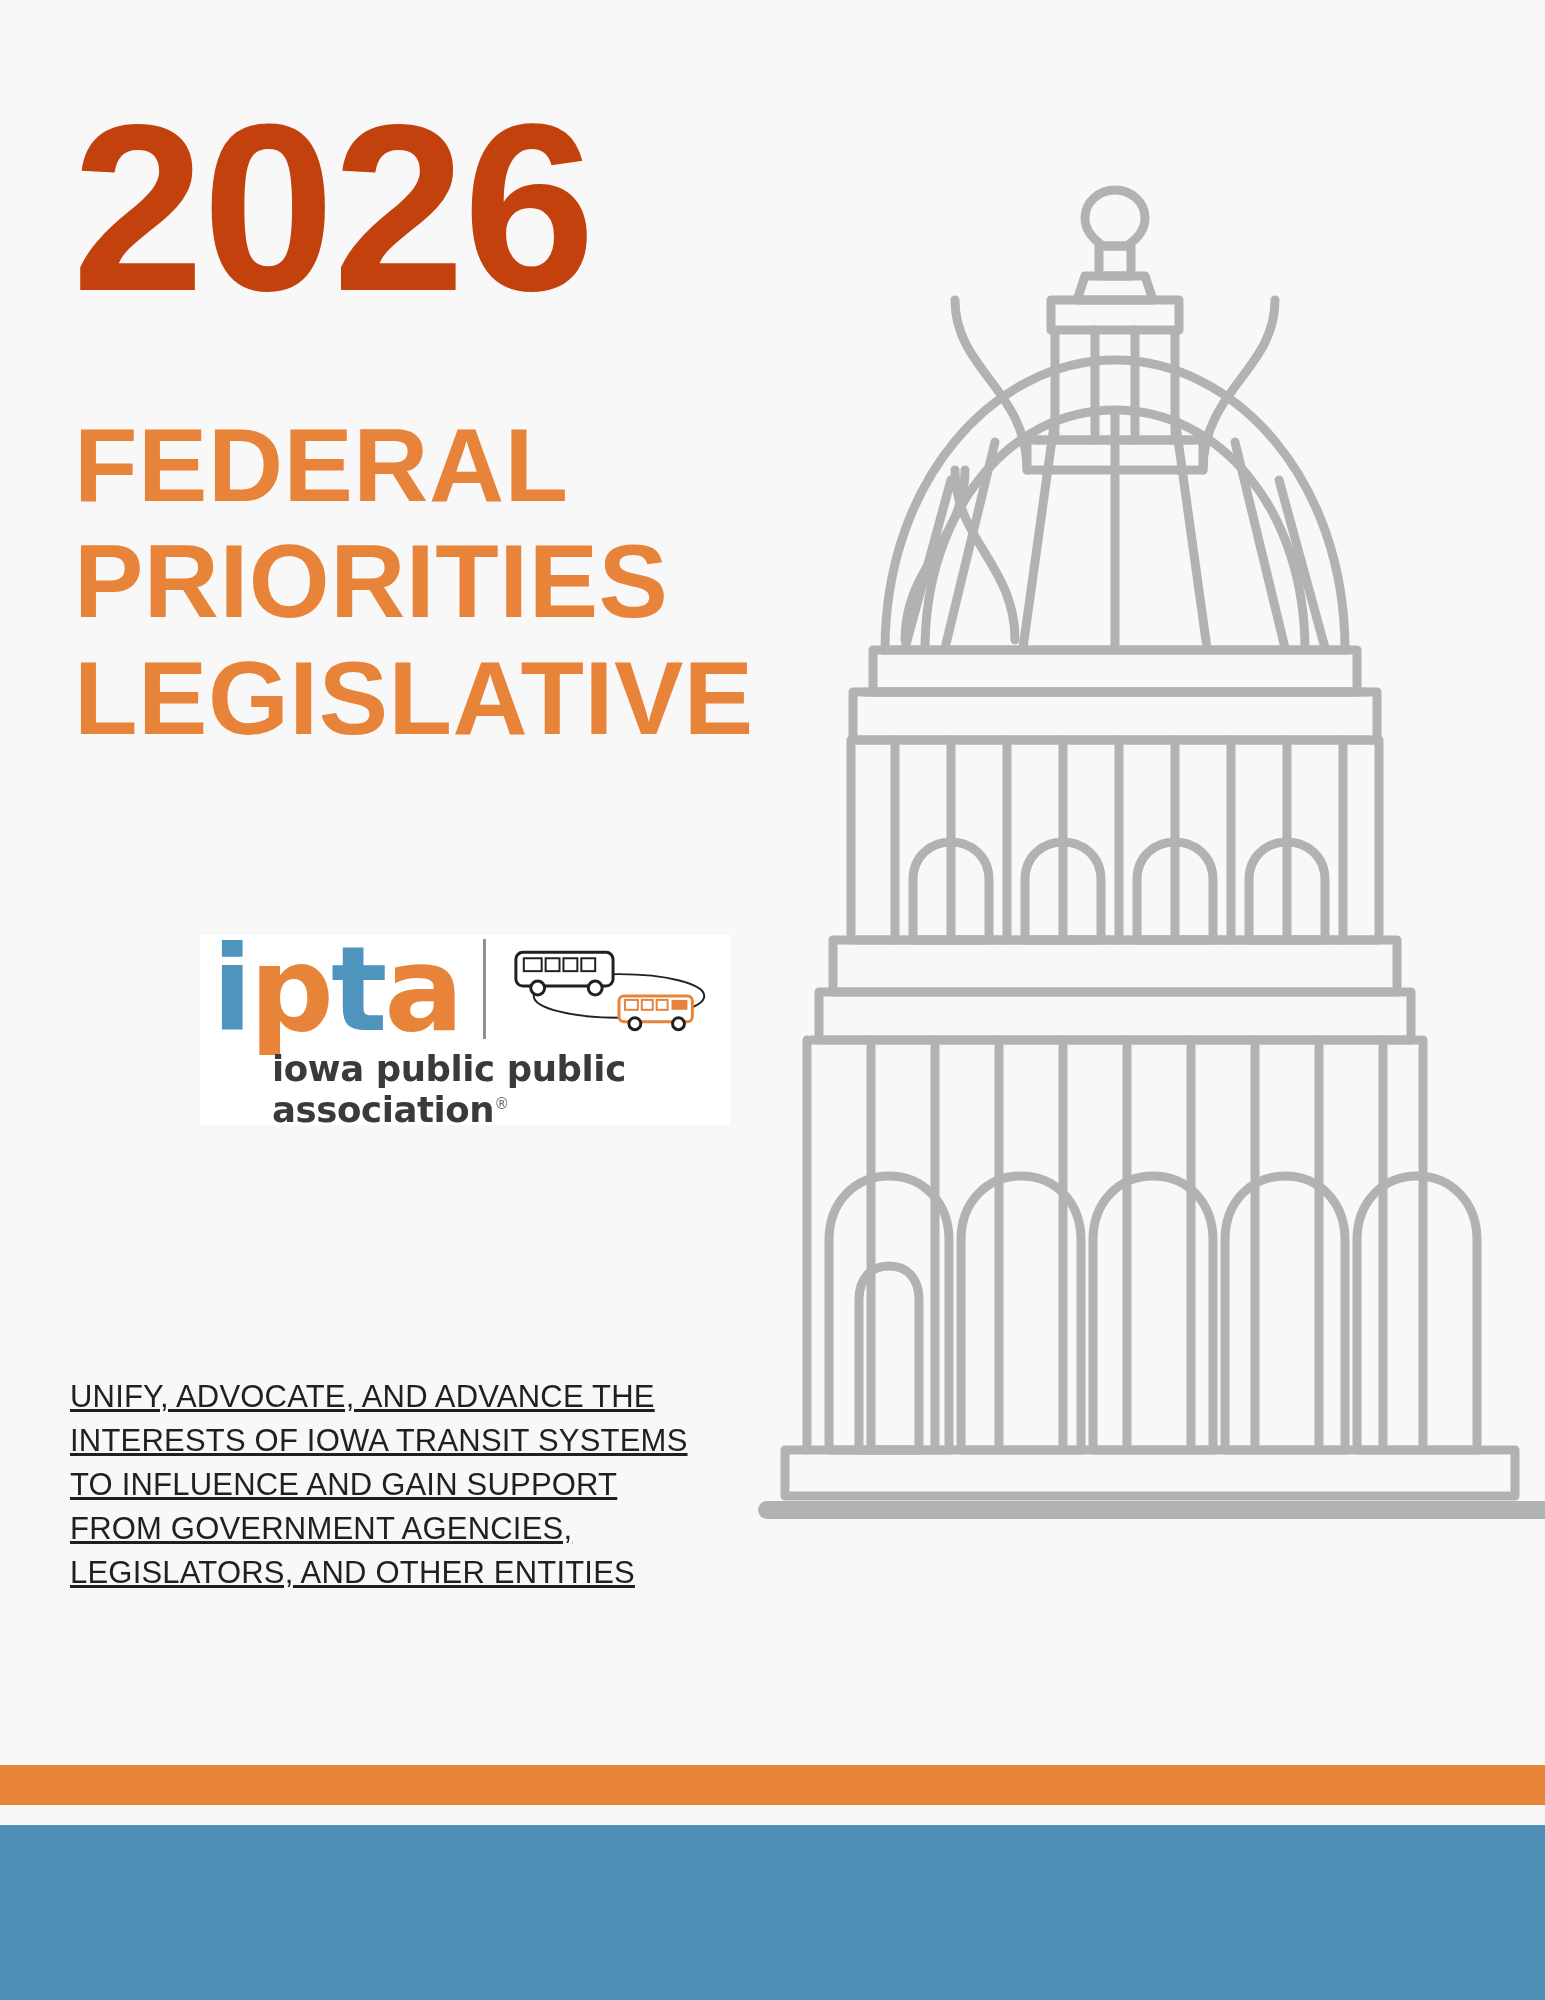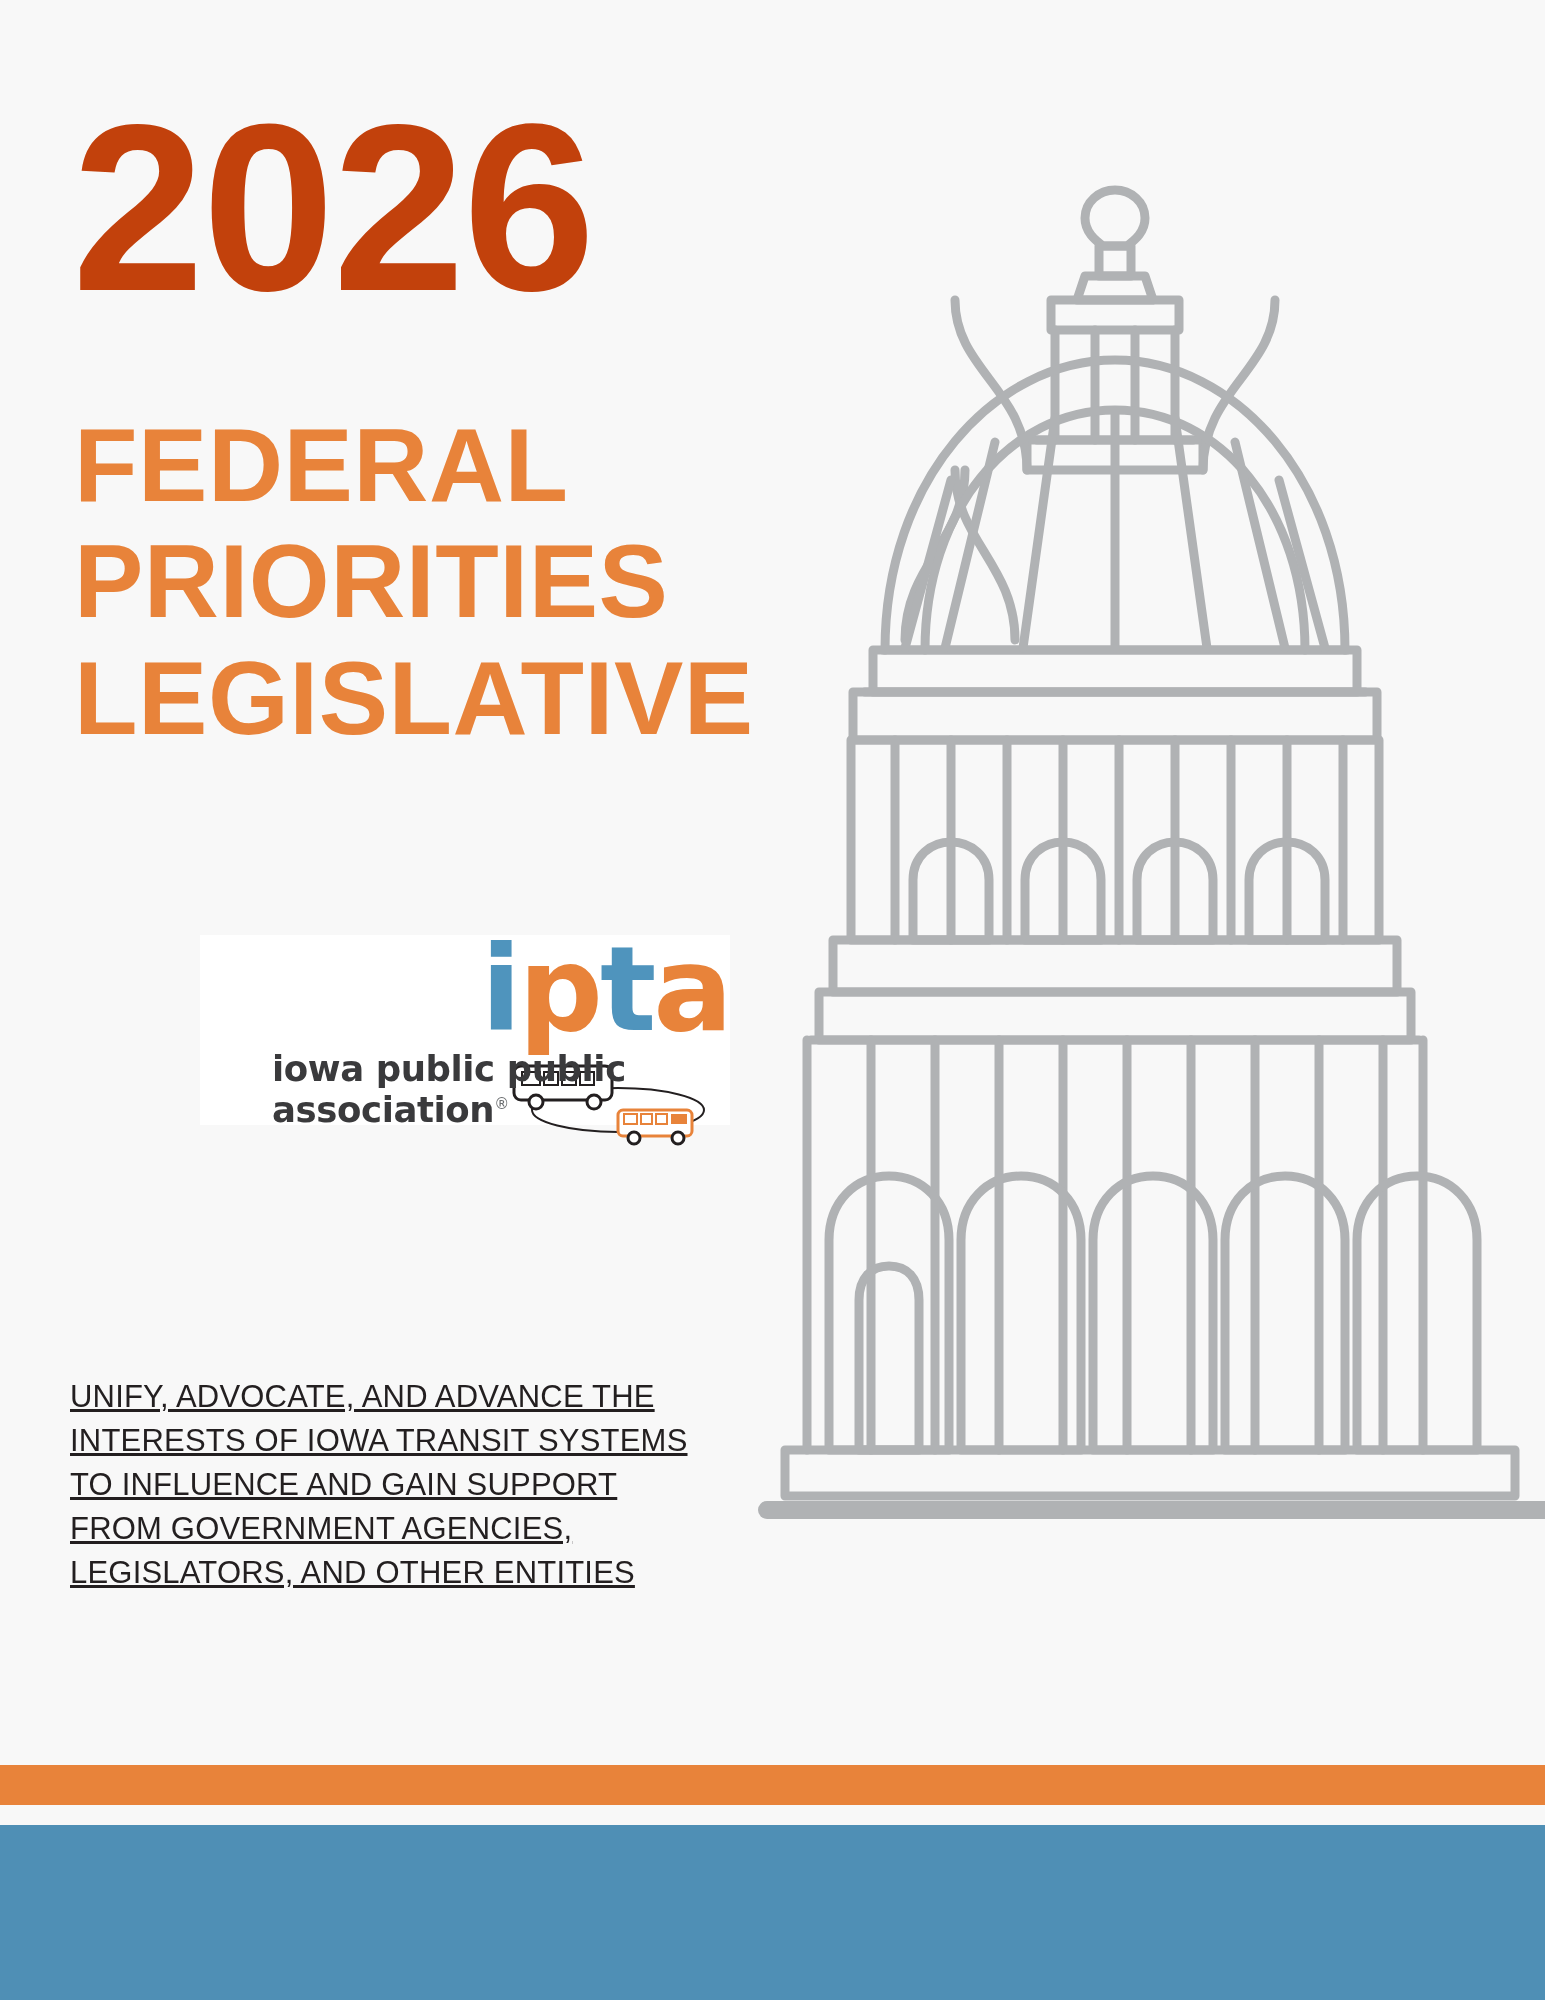--- a/index.html
+++ b/index.html
@@ -71,24 +71,23 @@
     top: 935px;
     width: 530px;
     height: 190px;
     background: #ffffff;
     display: flex;
     flex-direction: column;
     justify-content: center;
   }
   .logo-top {
     display: flex;
-    align-items: flex-end;
+    align-items: center;
     padding-left: 12px;
     height: 118px;
-    flex-direction: column;
   }
   .logo-ipta {
     position: relative;
     font-size: 118px;
     line-height: 1;
     font-weight: bold;
     letter-spacing: -3px;
     color: #4f94bd;
     font-family: "DejaVu Sans", sans-serif;
   }

